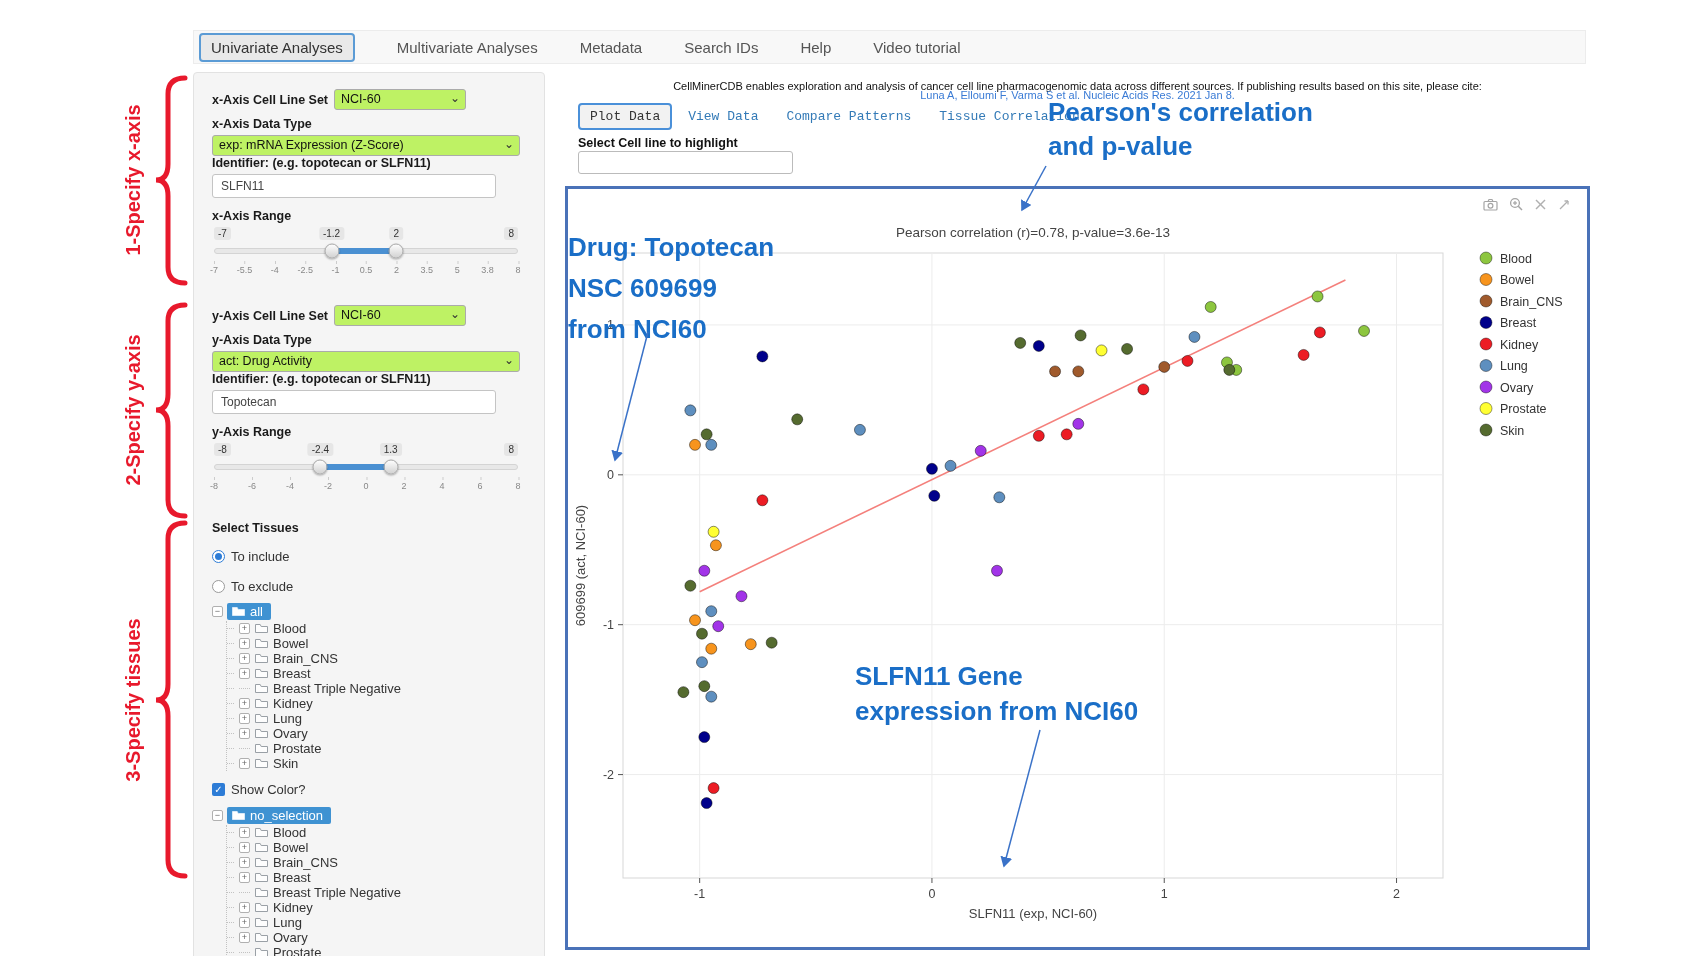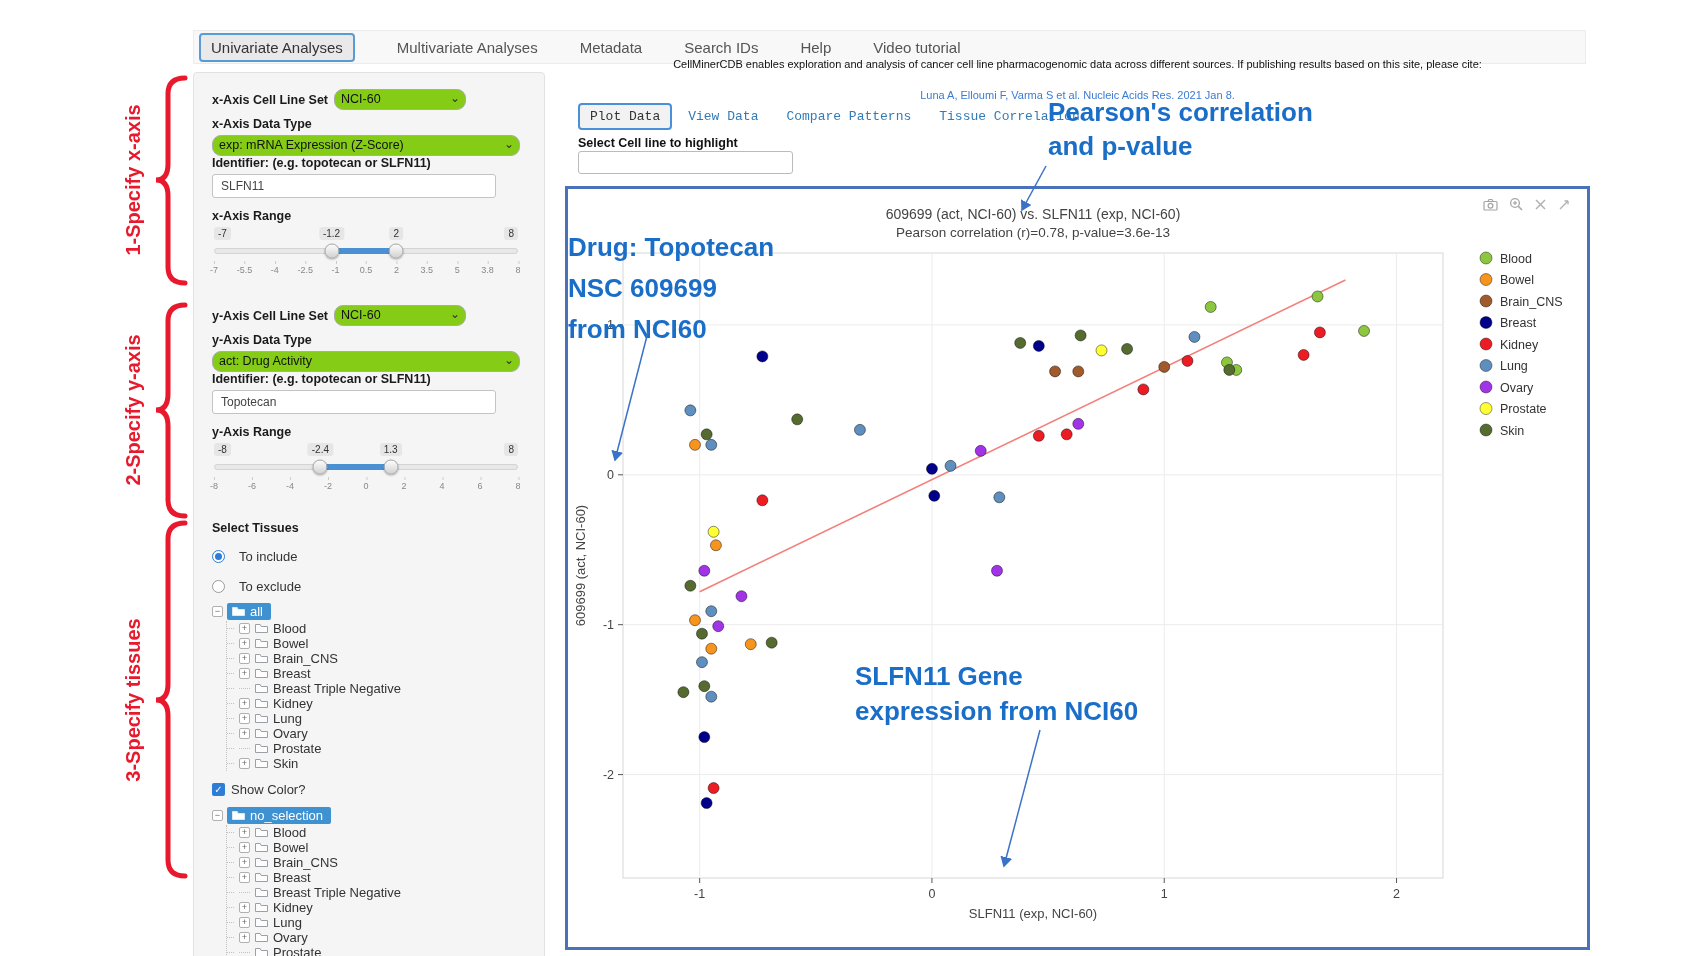--- a/index.html
+++ b/index.html
@@ -10,21 +10,21 @@
     background:#f8f8f8; border:1px solid #ececec; display:flex; align-items:center; gap:42px; padding-left:5px; }
   .nav-item { font-size:15px; color:#555; white-space:nowrap; cursor:pointer; }
   .nav-item.active { background:#e9e9e9; border:2px solid #5b9bd5; border-radius:4px; padding:4px 10px; color:#333; }
 
   
   .sidebar { position:absolute; left:193px; top:72px; width:352px; min-height:826px;
     background:#f5f5f5; border:1px solid #e2e2e2; border-radius:4px; padding:16px 18px 14px 18px; font-size:12.5px; color:#222; }
   .lbl { font-weight:bold; color:#1a1a1a; display:block; margin:0 0 4px 0; }
   .inline-row { display:flex; align-items:center; gap:6px; margin-bottom:7px; }
   .inline-row .lbl { margin:0; }
-  .select { position:relative; background:#84cc16; border:1px solid #ababab; border-radius:9px; height:21px;
+  .select { position:relative; background:#bef264; border:1px solid #ababab; border-radius:3px; height:21px;
     line-height:19px; padding:0 18px 0 6px; font-size:12.5px; color:#111; cursor:pointer; white-space:nowrap; overflow:hidden; }
   .select .chev { position:absolute; right:5px; top:-1px; font-size:12px; color:#333; }
   .select.sm { width:132px; }
   .select.full { width:308px; }
   .txt { width:284px; height:24px; border:1px solid #c4c4c4; border-radius:3px; background:#fff;
     font-size:12px; color:#444; padding:0 8px; margin-bottom:11px; font-family:"Liberation Sans",sans-serif; }
 
   .slider { position:relative; height:50px; width:304px; margin:4px 0 28px 2px; }
   .sl-bubble,.sl-end { position:absolute; top:0; font-size:10px; color:#333; background:#e6e6e6;
     border-radius:3px; padding:0 4px; line-height:13px; }
@@ -33,21 +33,21 @@
   .sl-track { position:absolute; top:21px; left:0; right:0; height:6px; background:#e8e8e8;
     border:1px solid #d4d4d4; border-radius:4px; }
   .sl-bar { position:absolute; top:21px; height:6px; background:#4a90d2; }
   .sl-handle { position:absolute; top:24px; width:15px; height:15px; border-radius:50%;
     background:linear-gradient(#fdfdfd,#d2d2d2); border:1px solid #a8a8a8; transform:translate(-50%,-50%);
     box-shadow:0 1px 2px rgba(0,0,0,.3); cursor:pointer; }
   .sl-ticks { position:absolute; top:32px; left:0; right:0; height:16px; }
   .sl-tick { position:absolute; transform:translateX(-50%); font-size:9px; color:#888; top:6px; }
   .sl-tick::before { content:''; position:absolute; top:-4px; left:50%; width:1px; height:3px; background:#ccc; }
 
-  .radio-row { display:flex; align-items:center; gap:14px; height:18px; font-size:13px; color:#333; cursor:pointer;margin-top:12px; }
+  .radio-row { display:flex; align-items:center; gap:6px; height:18px; font-size:13px; color:#333; cursor:pointer;margin-top:12px; }
   .radio { position:relative; width:13px; height:13px; border:1px solid #9a9a9a; border-radius:50%; background:#fff; flex:none; }
   .radio.sel { border-color:#2d7cd6; }
   .radio.sel::after { content:''; position:absolute; inset:2px; background:#2d7cd6; border-radius:50%; }
 
   .tree { margin:7px 0 2px 0; font-size:13px; color:#333; }
   .tree-root { display:flex; align-items:center; gap:4px; height:19px; }
   .chip { display:inline-flex; align-items:center; gap:5px; background:#3f92d2; color:#fff;
     border-radius:2px; padding:1px 8px 1px 5px; font-size:13px; cursor:pointer; }
   .tree-children { margin-left:14px; border-left:1px dotted #c2c2c2; }
   .tree-row { display:flex; align-items:center; gap:5px; height:15px; cursor:pointer; }
@@ -58,21 +58,21 @@
   .cb-row { display:flex; align-items:center; gap:6px; height:20px; margin:8px 0 4px 0; font-size:13px; color:#333; cursor:pointer; }
   .cbx { width:13px; height:13px; background:#2d7cd6; border-radius:2px; color:#fff; font-size:10px;
     line-height:13px; text-align:center; flex:none; }
 
   
   .red-label { position:absolute; color:#e8192c; font-weight:bold; font-size:20px; white-space:nowrap;
     transform:translate(-50%,-50%) rotate(-90deg); z-index:3; }
   #braces { position:absolute; left:0; top:0; z-index:2; pointer-events:none; }
 
   
-  .citation1 { position:absolute; left:565px; top:58px; width:1025px; text-align:center; font-size:11px; color:#111; }
+  .citation1 { position:absolute; left:565px; top:80px; width:1025px; text-align:center; font-size:11px; color:#111; }
   .citation2 { position:absolute; left:565px; top:89px; width:1025px; text-align:center; font-size:11px; color:#3a7bd5; cursor:pointer; }
   .tabs { position:absolute; left:578px; top:103px; display:flex; align-items:center; gap:4px;font-family:Liberation Mono, monospace; }
   .tab { font-size:13px; color:#337ab7; padding:4px 12px; cursor:pointer; white-space:nowrap; }
   .tab.active { color:#333; background:#f2f2f2; border:2px solid #4a90d9; border-radius:4px; padding:4px 10px; }
   .hl-label { position:absolute; left:578px; top:136px; font-weight:bold; font-size:12.5px; color:#111; }
   .hl-input { position:absolute; left:578px; top:151px; width:215px; height:23px;
     border:1px solid #bbb; border-radius:3px; background:#fff; padding:0 8px; font-size:12px; }
 
   
   .panel { position:absolute; left:565px; top:186px; width:1025px; height:764px;
@@ -440,21 +440,20 @@
           <line x1="11" y1="2" x2="2" y2="11" stroke="#b0b0b0" stroke-width="1.4"></line>
         </svg>
     </span>
     <span>
       <svg width="13" height="13" viewBox="0 0 13 13">
           <line x1="2" y1="11" x2="10" y2="3" stroke="#b0b0b0" stroke-width="1.3"></line>
           <path d="M10 3 L6.5 3 M10 3 L10 6.5" fill="none" stroke="#b0b0b0" stroke-width="1.3"></path>
         </svg>
     </span>
   </div>
-  <div class="plot-title">609699 (act, NCI-60) vs. SLFN11 (exp, NCI-60)</div>
   <div class="plot-subtitle">Pearson correlation (r)=0.78, p-value=3.6e-13</div>
   <svg id="chart-svg" width="1019" height="758">
       <rect x="55" y="64" width="820" height="625" fill="#ffffff" stroke="#d7d7d7"></rect>
       <line x1="131.657223796034" y1="64" x2="131.657223796034" y2="689" stroke="#ececec"></line>
       <line x1="363.95184135977337" y1="64" x2="363.95184135977337" y2="689" stroke="#ececec"></line>
       <line x1="596.2464589235127" y1="64" x2="596.2464589235127" y2="689" stroke="#ececec"></line>
       <line x1="828.5410764872521" y1="64" x2="828.5410764872521" y2="689" stroke="#ececec"></line>
       <line x1="55" y1="135.94244604316546" x2="875" y2="135.94244604316546" stroke="#ececec"></line>
       <line x1="55" y1="285.82254196642685" x2="875" y2="285.82254196642685" stroke="#ececec"></line>
       <line x1="55" y1="435.7026378896882" x2="875" y2="435.7026378896882" stroke="#ececec"></line>

